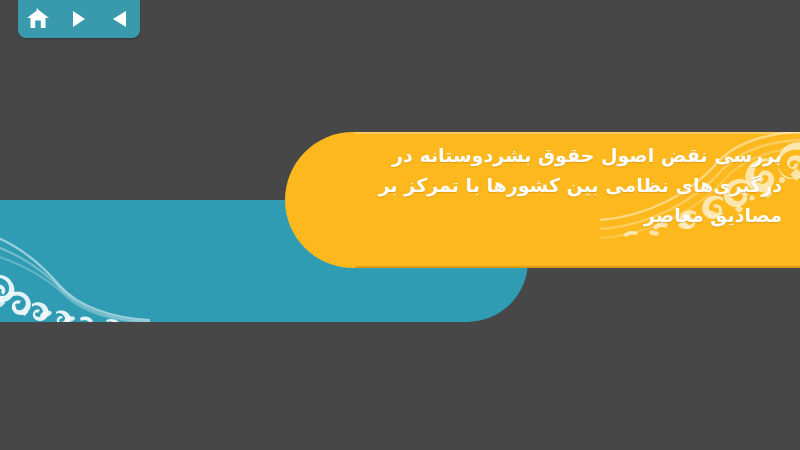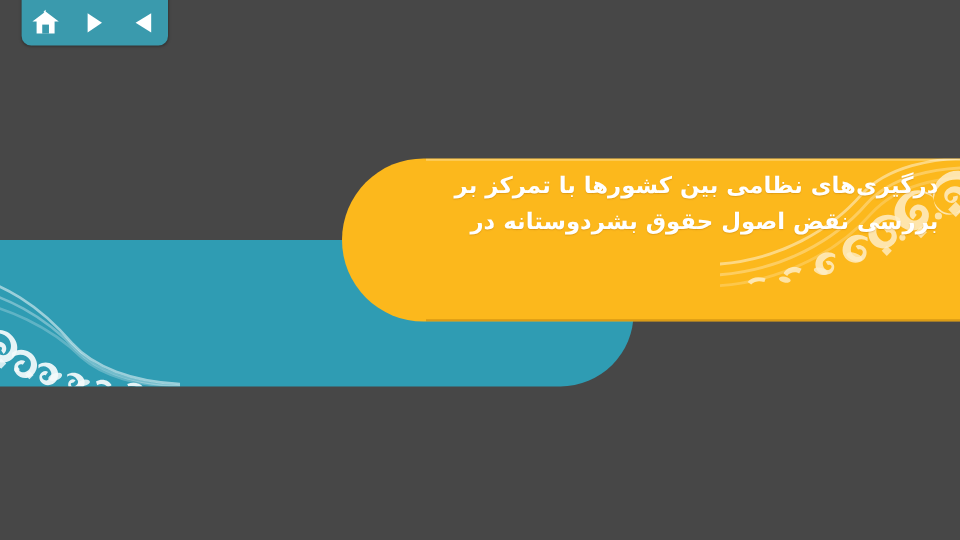--- a/index.html
+++ b/index.html
@@ -206,17 +206,18 @@
         <circle cx="182" cy="48" r="3"></circle>
         <circle cx="152" cy="66" r="2.6"></circle>
         <ellipse cx="112" cy="82" rx="7" ry="3.2" transform="rotate(20 112 82)"></ellipse>
         <ellipse cx="84" cy="94" rx="6" ry="2.8" transform="rotate(16 84 94)"></ellipse>
         <ellipse cx="54" cy="101" rx="5" ry="2.4" transform="rotate(12 54 101)"></ellipse>
       </g>
     </svg>
   </div>
 
   <div id="title-block">
+    <span class="title-line">بررسی نقض اصول حقوق بشردوستانه در</span>
     <span class="title-line">درگیری‌های نظامی بین کشورها با تمرکز بر</span>
-    <span class="title-line">بررسی نقض اصول حقوق بشردوستانه در</span>
+    <span class="title-line">مصادیق معاصر</span>
   </div>
 
 </div>
 
 </body></html>

